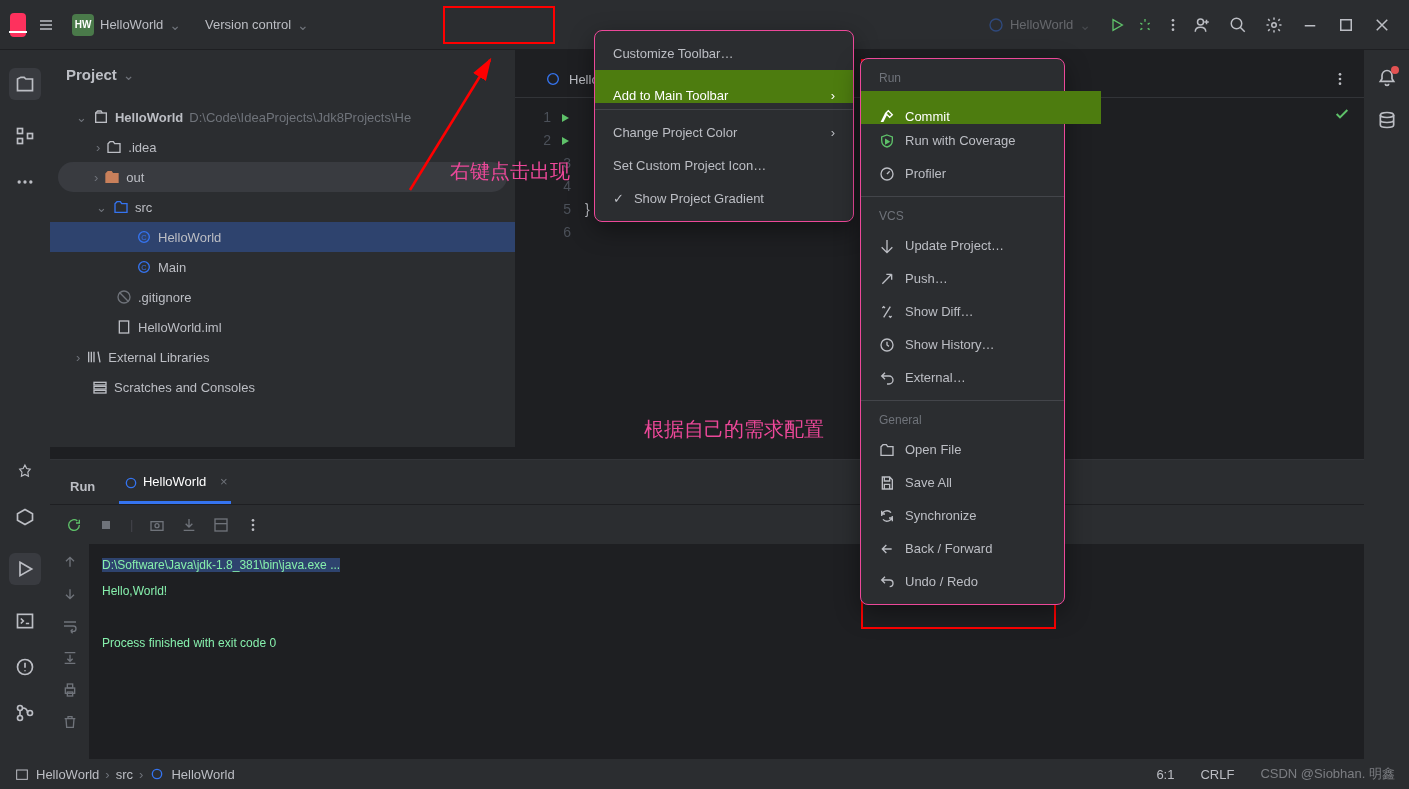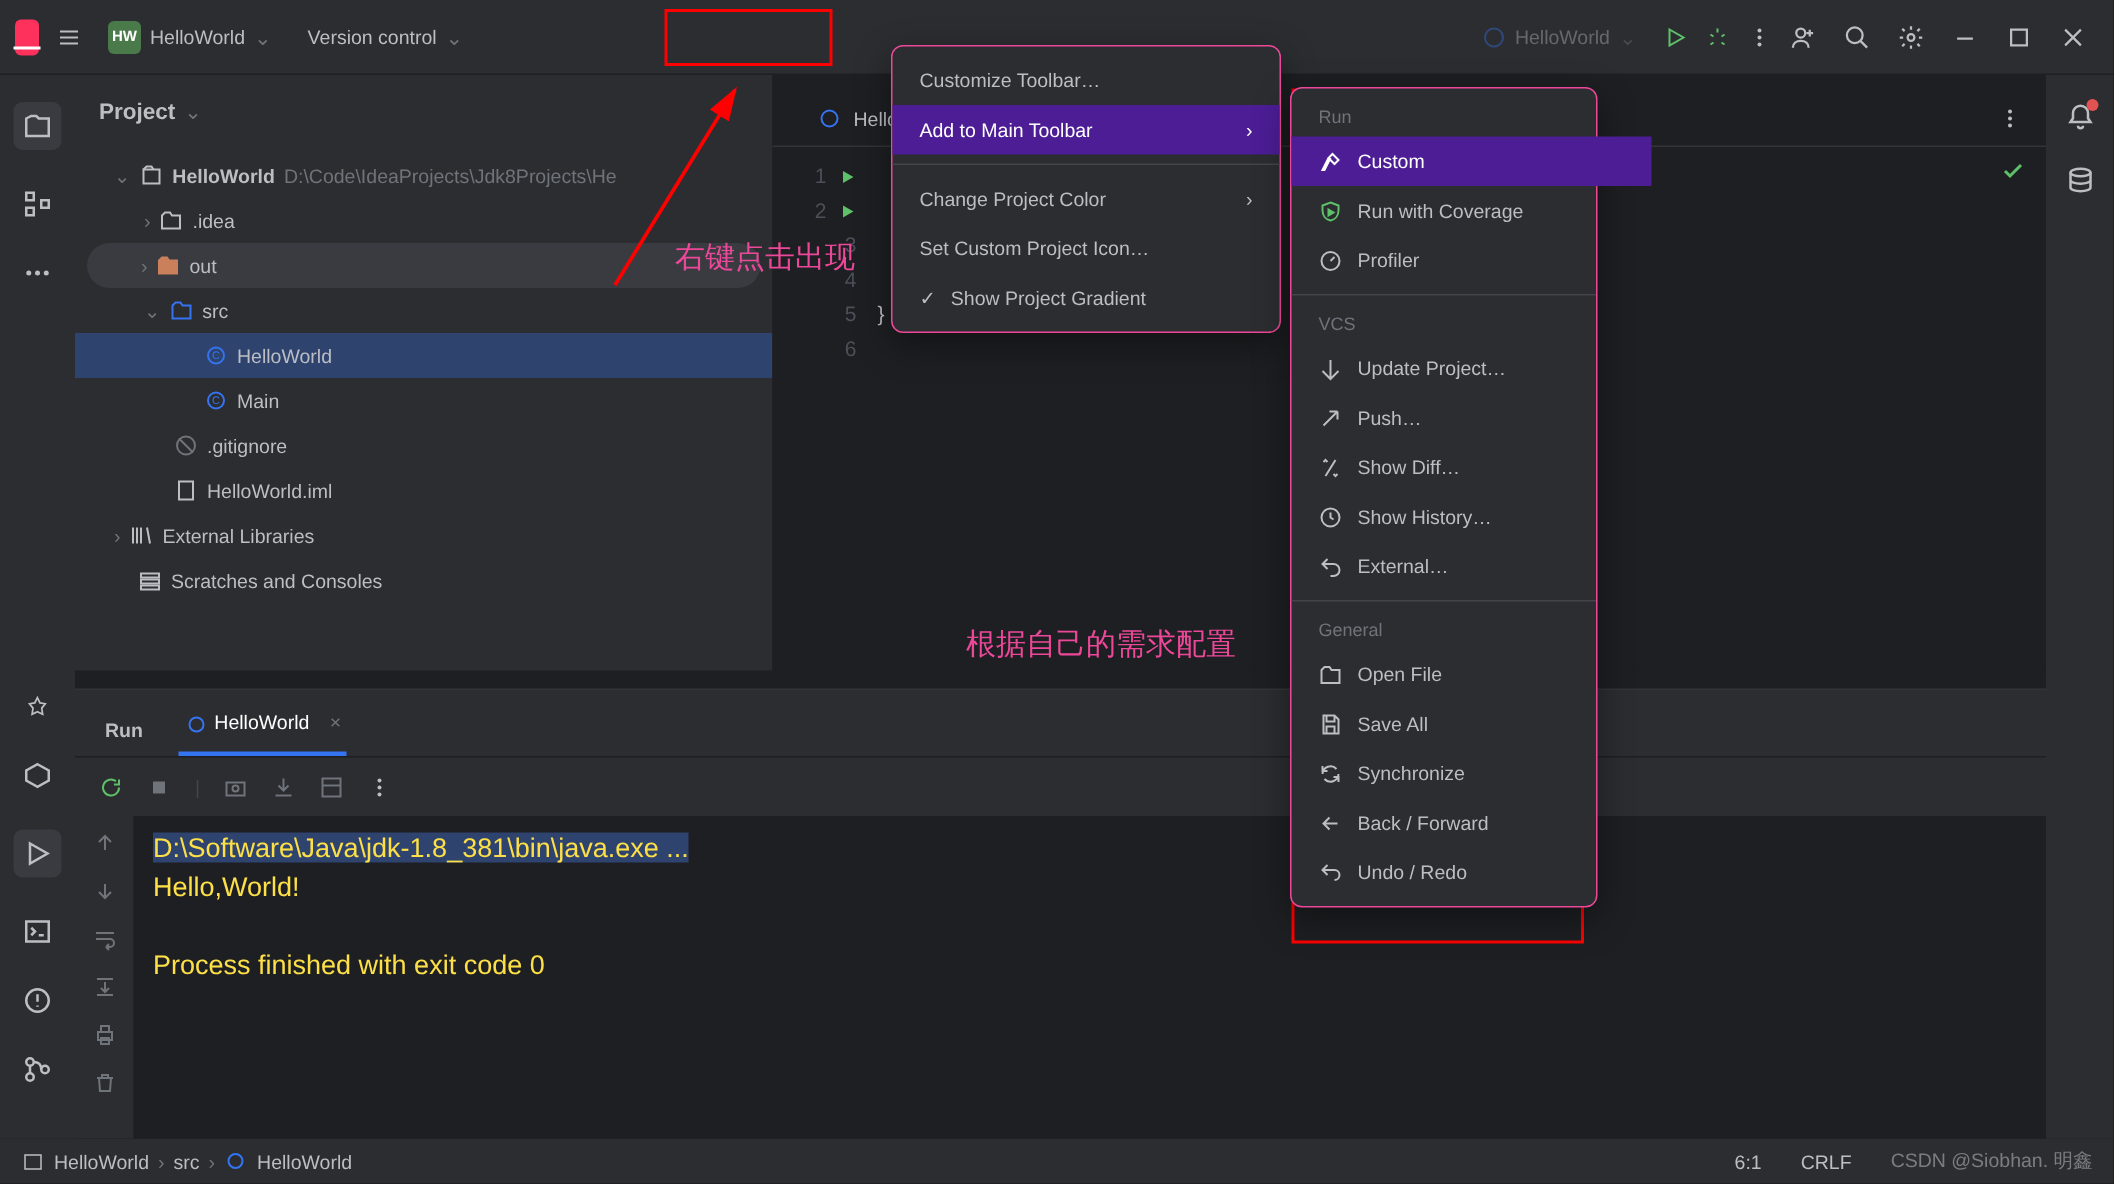--- a/index.html
+++ b/index.html
@@ -37,32 +37,32 @@
 .gutter { width:70px; text-align:right; color:#4b5059; padding-right:14px; }
 .gutter div { height:23px; line-height:23px; display:flex; justify-content:flex-end; align-items:center; gap:8px;}
 .code-lines { flex:1; }
 .code-lines div { height:23px; line-height:23px; }
 .run-panel { height:300px; background:#1e1f22; border-top:1px solid #323438; display:flex; flex-direction:column;}
 .run-tabs { height:44px; display:flex; align-items:end; padding-left:16px; gap:20px; background:#2b2d30;}
 .run-tab { padding:10px 4px; cursor:pointer;}
 .run-tab.active { border-bottom:3px solid #3574f0; color:#fff;}
 .run-toolbar { height:40px; display:flex; align-items:center; gap:16px; padding-left:16px; background:#2b2d30; border-top:1px solid #1e1f22;}
 .run-body { flex:1; display:flex; }
-.console { flex:1; padding:8px 12px; font-family:Consolas,monospace; font-size:18px; color:#fde047; line-height:26px;}
+.console { flex:1; padding:8px 12px; font-family:Consolas,monospace; font-size:12px; color:#86efac; line-height:26px;}
 .console .path { background:#2e436e; }
 .right-rail { width:45px; background:#2b2d30; display:flex; flex-direction:column; align-items:center; padding-top:18px; gap:22px;}
 .right-rail .ic { cursor:pointer; width:20px; height:20px;}
 .right-rail .ic svg { width:20px; height:20px;}
 .bottom-bar { height:30px; background:#2b2d30; display:flex; align-items:center; padding:0 14px; gap:6px; font-size:13px;}
 .bottom-bar .spacer{flex:1}
 .crumb { display:flex; align-items:center; gap:6px;}
 .ctx-menu { position:absolute; background:#2b2d30; border:1px solid #ec4899; border-radius:8px; padding:6px 0; box-shadow:0 8px 24px rgba(0,0,0,.4); z-index:50;}
 .ctx-item { height:33px; display:flex; align-items:center; padding:0 18px; gap:10px; cursor:pointer; min-width:240px; justify-content:space-between;}
 .ctx-item .lbl { display:flex; align-items:center; gap:10px;}
-.ctx-item.hl { background:#4c1d95; color:#fff;}
+.ctx-item.hl { background:#4d7c0f; color:#fff;align-items:flex-end;}
 .ctx-divider { height:1px; background:#43454a; margin:6px 0;}
 .ctx-header { color:#6f737a; padding:6px 18px; font-size:12px;}
 .annotation { position:absolute; color:#ec4899; font-size:20px; font-weight:500; z-index:100; }
 .arrow { position:absolute; z-index:99; }
 .chev::after { content:'⌄'; font-size:14px; color:#6f737a; }
 .notif-dot { width:8px; height:8px; background:#e35252; border-radius:50%; position:absolute; top:-2px; right:-2px;}
 .play svg path { stroke:#5ec169; }
 .bug svg path { stroke:#5ec169; }
 .orange { stroke:#c9805b !important; fill:#c9805b !important;}
 .run-left2 { width:40px; display:flex; flex-direction:column; gap:16px; padding:10px 0; align-items:center; background:#2b2d30; border-right:1px solid #1e1f22;}
@@ -554,21 +554,21 @@
 
 <div class="ctx-menu" style="left:860px; top:58px; width:205px;">
   <div class="ctx-header">Run</div>
   <div class="ctx-item hl">
       <span class="lbl">
         <span class="ic">
           <svg viewBox="0 0 24 24" stroke="#fff" fill="none" stroke-width="2">
             <path d="M14 4l6 6-4 4-6-6zM10 8L4 20l2 0 6-12"></path>
           </svg>
         </span>
-        <span>Custom</span>
+        <span>Commit</span>
       </span>
     </div>
   <div class="ctx-item">
       <span class="lbl">
         <span class="ic">
           <svg viewBox="0 0 24 24" stroke="#5ec169" fill="none" stroke-width="2">
             <path d="M12 3l8 3v5c0 5-3 9-8 10-5-1-8-5-8-10V6z"></path>
             <path d="M10 10l5 3-5 3z" fill="#5ec169"></path>
           </svg>
         </span>

